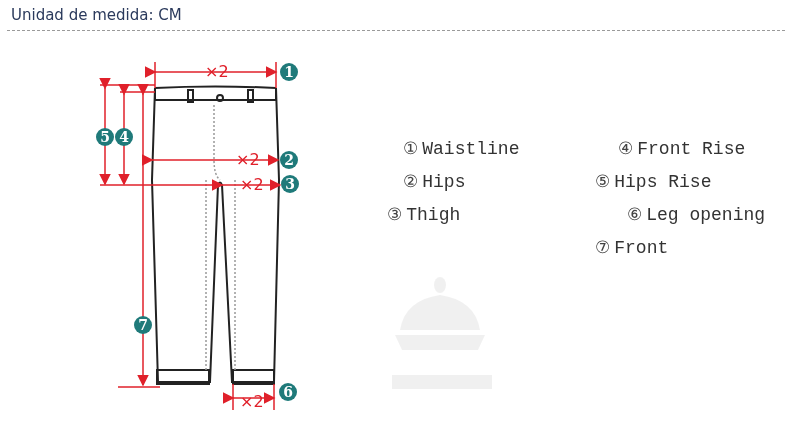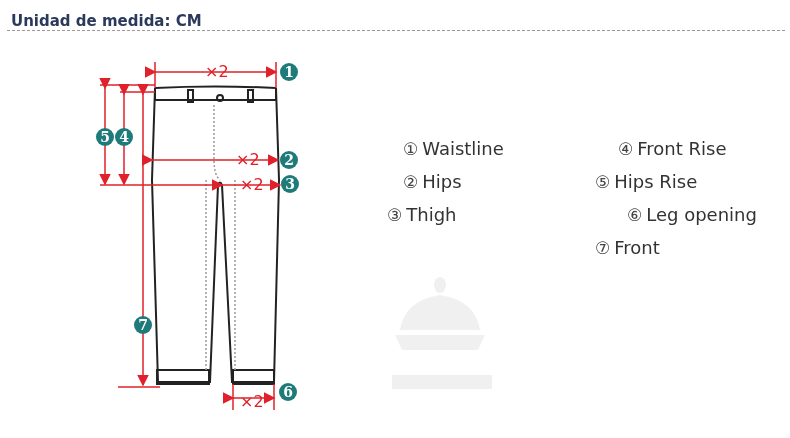--- a/index.html
+++ b/index.html
@@ -1,21 +1,21 @@
 <!DOCTYPE html>
 <html><head>
 <meta charset="utf-8">
 <style>
   html,body{margin:0;padding:0;background:#fff;}
   body{width:790px;height:438px;position:relative;overflow:hidden;font-family:"DejaVu Sans","Liberation Sans",sans-serif;}
-  .header{position:absolute;left:11px;top:12px;font-size:15px;font-weight:bold;color:#2b3a5c;}
+  .header{position:absolute;left:11px;top:6px;font-size:15px;font-weight:normal;color:#2b3a5c;}
   .rule{position:absolute;left:7px;top:30px;width:778px;border-top:1px dashed #9a9a9a;}
   .diagram{position:absolute;left:0;top:0;width:790px;height:438px;}
   .legend{position:absolute;font-size:18px;color:#333;}
-  .legend .item{position:absolute;white-space:nowrap;}
+  .legend .item{position:absolute;white-space:nowrap;font-family:Liberation Mono, monospace;}
   .legend .num{font-size:17px;margin-right:4px;color:#444;}
 </style>
 </head>
 <body>
 
 <div class="header">Unidad de medida: CM</div>
 <div class="rule"></div>
 
 <svg class="diagram" viewBox="0 0 790 438" xmlns="http://www.w3.org/2000/svg">
   <defs>

